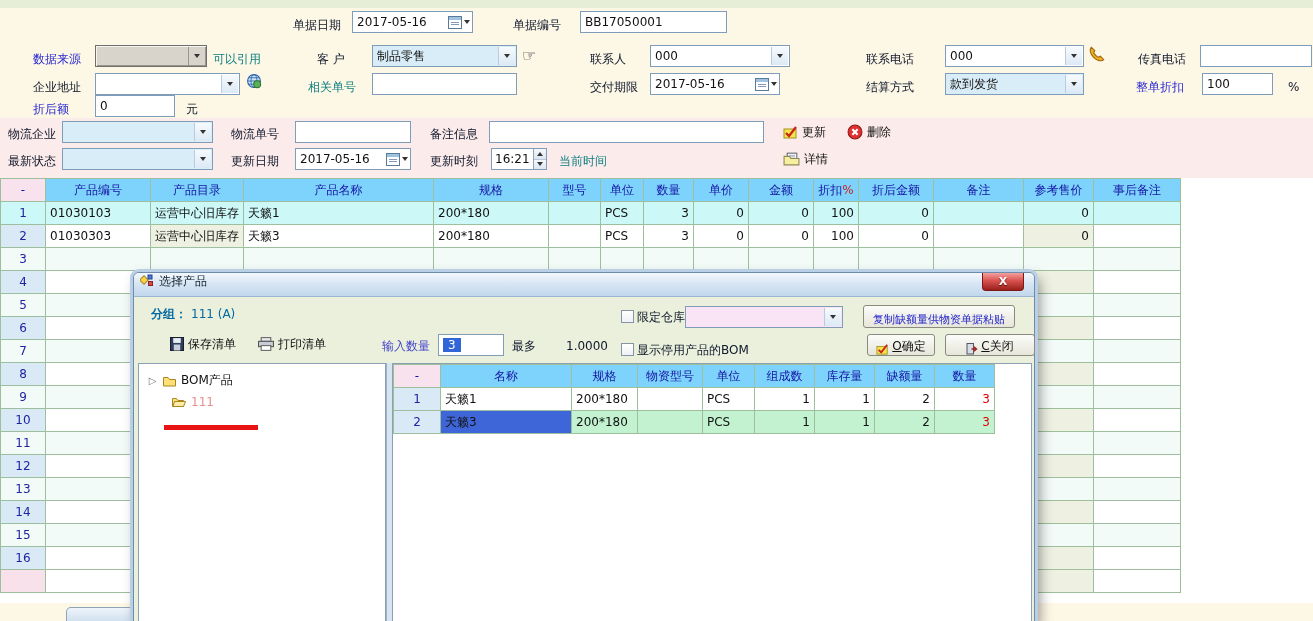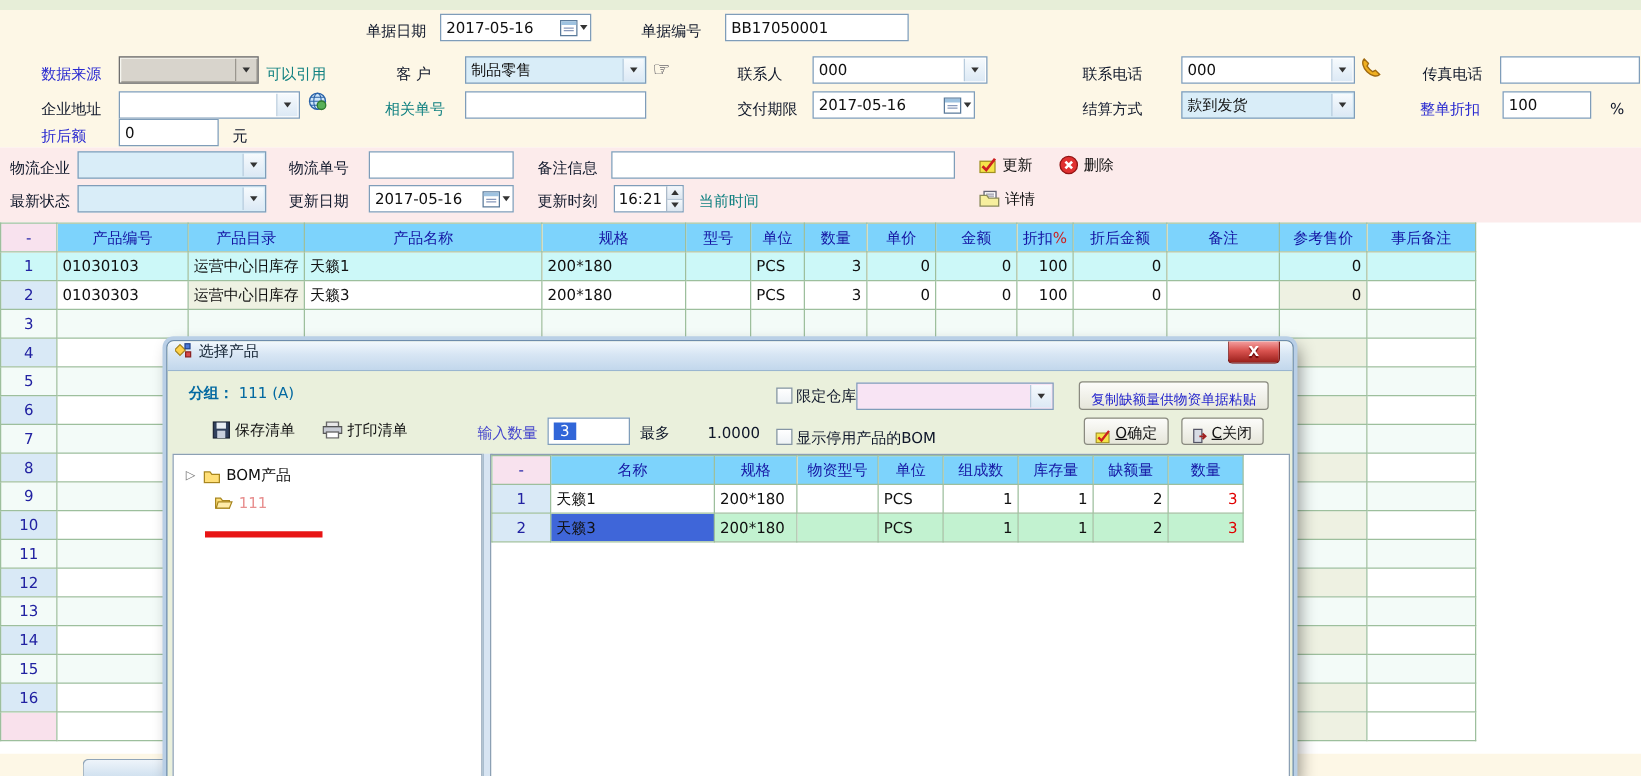--- a/index.html
+++ b/index.html
@@ -616,21 +616,21 @@
       <div class="btn" style="left:729px;top:8px;width:152px;height:23px;color:#2222cc;font-size:11px">
         <span>复制缺额量供物资单据粘贴</span>
       </div>
       <div class="btn" style="left:733px;top:37px;width:68px;height:22px">
         <svg width="13" height="12" viewBox="0 0 15 14">
           <rect x="1" y="4" width="12" height="9" fill="#f5e44a" stroke="#a09020"></rect>
           <path d="M3 8 l3 3 l7 -9" stroke="#cc2020" stroke-width="2.2" fill="none"></path>
         </svg>
         <span><u>O</u><span>确定</span></span>
       </div>
-      <div class="btn" style="left:811px;top:37px;width:66px;height:22px">
+      <div class="btn" style="left:811px;top:37px;width:90px;height:22px">
         <svg width="12" height="13" viewBox="0 0 12 13">
           <rect x="1" y="1.5" width="6.5" height="10.5" fill="#d8dce4" stroke="#556"></rect>
           <path d="M5.5 7 h4.5 M8 4.8 l2.5 2.2 L8 9.2" stroke="#a02020" stroke-width="1.4" fill="none"></path>
         </svg>
         <span><u>C</u><span>关闭</span></span>
       </div>
 
       <div class="tree" style="left:4px;top:66px;width:248px">
         <div class="titem">
           <span class="tarr">▷</span>

